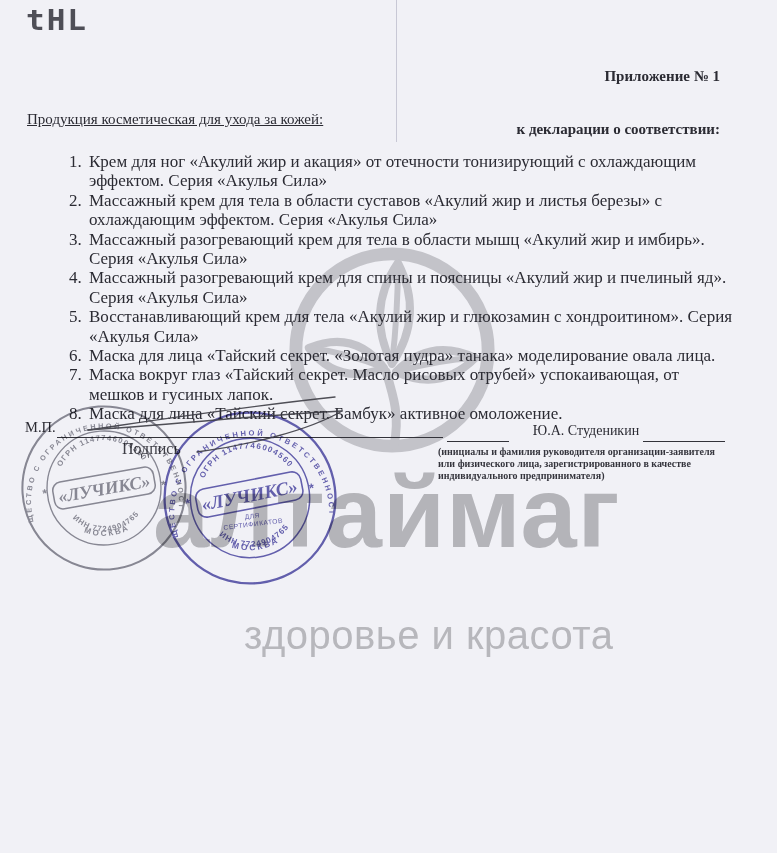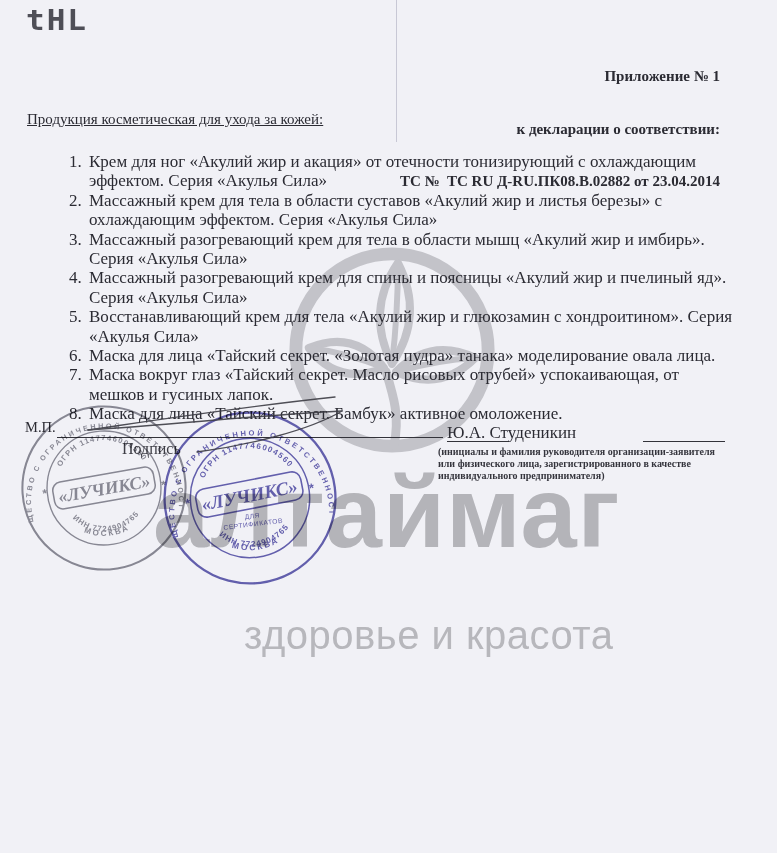--- a/index.html
+++ b/index.html
@@ -57,21 +57,21 @@
   }
   .wm-emblem{left:283px;top:241px;z-index:1;}
 
   
   .mp-label{left:25px;top:419px;font-size:14.5px;z-index:2;}
   .sig-line{height:0;border-top:1.2px solid #33333a;z-index:2;}
   .sig-line-main{left:57px;top:437px;width:386px;}
   .sig-line-left{left:447px;top:441px;width:62px;}
   .sig-line-right{left:643px;top:441px;width:82px;}
   .sig-caption{left:122px;top:440px;font-size:16px;color:#3d3d45;z-index:2;}
-  .signer-name{left:447px;top:423px;width:278px;text-align:left;font-size:17px;z-index:2;}
+  .signer-name{left:447px;top:423px;width:278px;text-align:center;font-size:14px;z-index:2;}
   .signer-note{
     left:438px;top:446px;width:296px;
     font-size:10px;line-height:11.8px;font-weight:bold;color:#35353d;z-index:2;
   }
 
   
   .stamp{z-index:3;mix-blend-mode:multiply;}
   .stamp-gray{left:19px;top:403px;opacity:.78;transform:rotate(-4deg);}
   .stamp-blue{left:161px;top:409px;opacity:.88;transform:rotate(-7deg);}
   .stamp text{font-family:"Liberation Sans", sans-serif;}
@@ -88,21 +88,20 @@
 </head>
 <body>
 
 <div class="abs fold-line"></div>
 
 <div class="abs logo">tHL</div>
 
 <div class="abs header">
   <div>Приложение № 1</div>
   <div>к декларации о соответствии:</div>
-  <div>ТС №  ТС RU Д-RU.ПК08.В.02882 от 23.04.2014</div>
 </div>
 
 <svg class="abs wm-emblem" width="218" height="218" viewBox="0 0 220 220">
   <g fill="none" stroke="#c3c3c9" stroke-linecap="round" stroke-linejoin="round">
     <circle cx="110" cy="110" r="97" stroke-width="13"></circle>
     <path d="M 112,206 C 118,178 112,158 104,132" stroke-width="9"></path>
     <path d="M 102,128 Q 72,89 26,108 Q 56,147 102,128 Z" stroke-width="8"></path>
     <path d="M 102,128 Q 62,112 26,108" stroke-width="6"></path>
     <path d="M 110,124 Q 143,75 116,22 Q 83,71 110,124 Z" stroke-width="8"></path>
     <path d="M 110,124 Q 116,73 116,22" stroke-width="6"></path>

